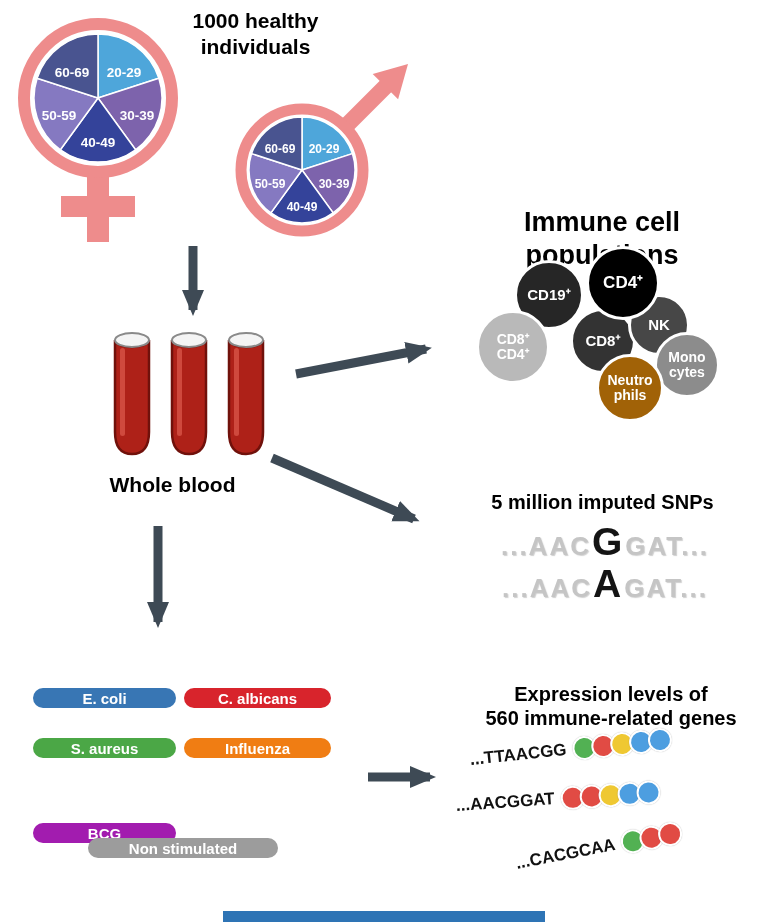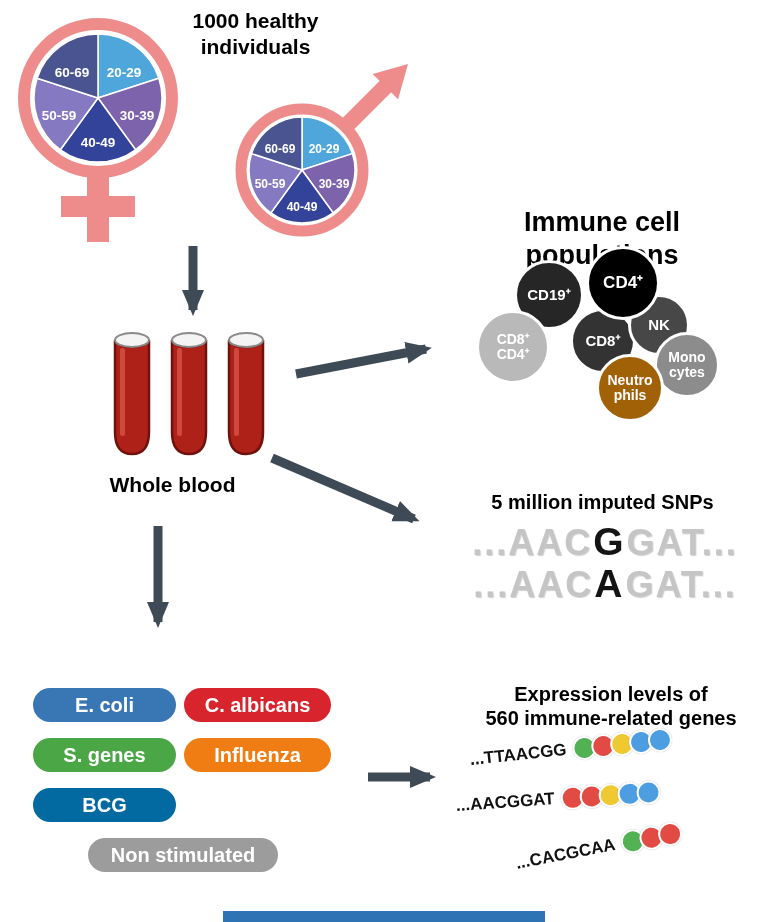--- a/index.html
+++ b/index.html
@@ -29,25 +29,25 @@
   .c-nk{left:628px;top:294px;width:62px;height:62px;font-size:15px;z-index:2;}
   .c-cd8{left:570px;top:308px;width:66px;height:66px;font-size:15px;z-index:2;}
   .c-cd8cd4p{left:476px;top:310px;width:74px;height:74px;z-index:2;}
   .c-mono{left:654px;top:332px;width:66px;height:66px;z-index:3;}
   .c-cd8cd4n{left:526px;top:344px;width:70px;height:70px;z-index:4;}
   .c-neutro{left:596px;top:354px;width:68px;height:68px;z-index:5;}
 
   
   .snps{position:absolute;left:440px;top:520px;width:330px;}
   .snp-line{display:flex;justify-content:center;align-items:baseline;font-weight:bold;height:42px;}
-  .snp-gray{font-size:36px;letter-spacing:2px;text-shadow:1px 1px 1px rgba(120,120,120,0.35);text-align:right;}
+  .snp-gray{font-size:26px;letter-spacing:2px;text-shadow:1px 1px 1px rgba(120,120,120,0.35);text-align:right;}
   .snp-bold{font-size:39px;letter-spacing:2px;margin:0 1px;}
 
   
-  .stim{position:absolute;height:34px;border-radius:19px;color:#fff;font-weight:bold;font-size:20px;
+  .stim{position:absolute;height:20px;border-radius:19px;color:#fff;font-weight:bold;font-size:15px;
         display:flex;align-items:center;justify-content:center;}
   .s-ecoli{left:33px;top:688px;width:143px;}
   .s-calb{left:184px;top:688px;width:147px;}
   .s-saur{left:33px;top:738px;width:143px;}
   .s-infl{left:184px;top:738px;width:147px;}
   .s-bcg{left:33px;top:788px;width:143px;}
   .s-seb{left:184px;top:788px;width:147px;}
   .s-non{left:88px;top:838px;width:190px;}
 
   
@@ -160,23 +160,23 @@
     </div>
     <div class="snp-line">
       <span class="snp-gray" style="color: rgb(197, 197, 197);">...AAC</span>
         <span class="snp-bold" style="color: rgb(20, 20, 20);">A</span>
         <span class="snp-gray" style="color: rgb(197, 197, 197);">GAT...</span>
     </div>
   </div>
 
   <div class="stim s-ecoli" style="background: rgb(56, 118, 180);">E. coli</div>
   <div class="stim s-calb" style="background: rgb(216, 36, 44);">C. albicans</div>
-  <div class="stim s-saur" style="background: rgb(75, 167, 70);">S. genes</div>
+  <div class="stim s-saur" style="background: rgb(75, 167, 70);">S. aureus</div>
   <div class="stim s-infl" style="background: rgb(240, 125, 19);">Influenza</div>
-  <div class="stim s-bcg" style="background: #0369a1;">BCG</div>
+  <div class="stim s-bcg" style="background: #a21caf; margin-top: 35px;">BCG</div>
   <div class="stim s-non" style="background: rgb(156, 156, 156);">Non stimulated</div>
 
   <div class="heading h-expression">Expression levels of
 560 immune-related genes</div>
 
   <div class="generow gr1">
     <span>...TTAACGG</span>
     <span class="dot first" style="background: rgb(82, 177, 83);"></span>
     <span class="dot" style="background: rgb(225, 75, 68);"></span>
     <span class="dot" style="background: rgb(239, 200, 50);"></span>

